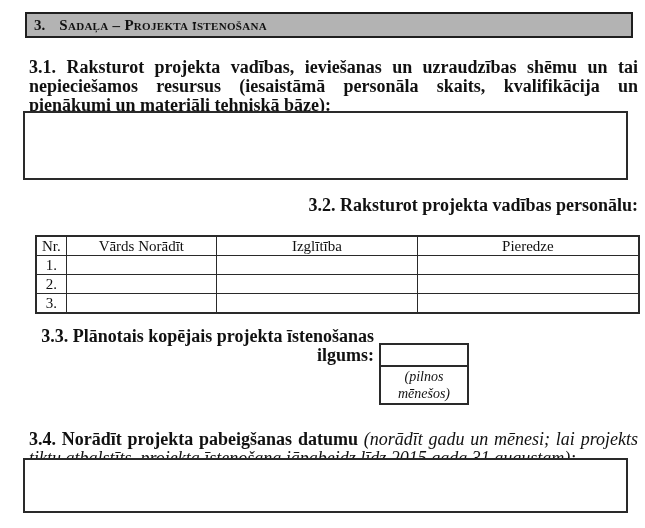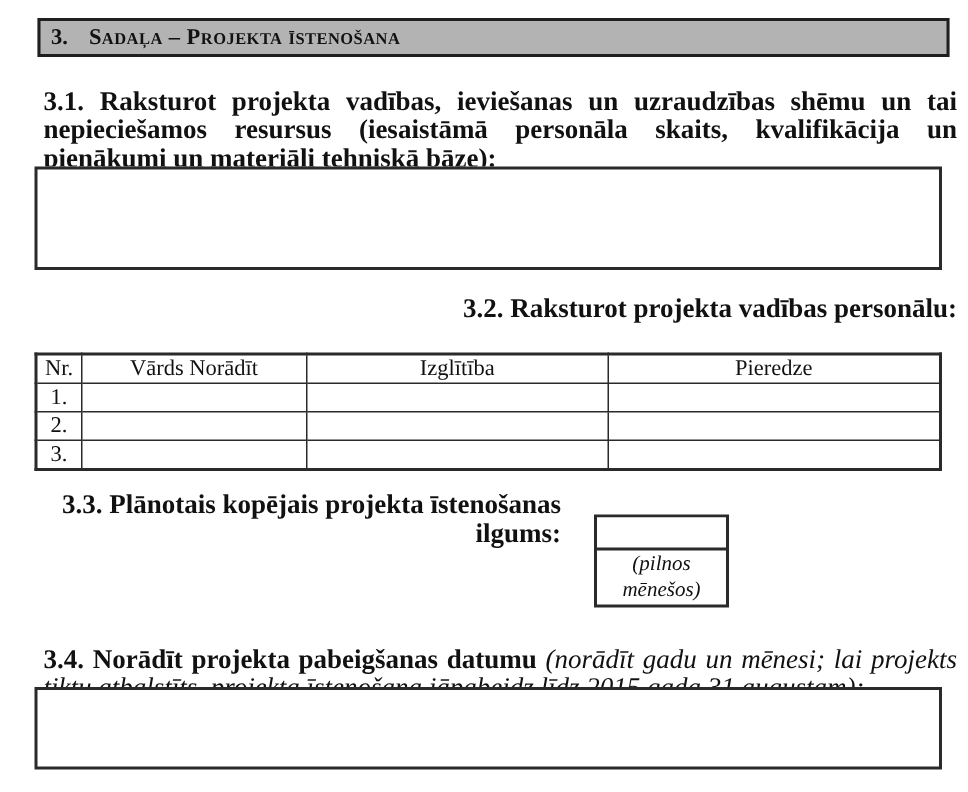--- a/index.html
+++ b/index.html
@@ -78,37 +78,37 @@
     border-collapse: collapse;
     font-size: 15px;
   }
   .ptable th, .ptable td {
     border: 1px solid #2a2a2a;
     font-weight: normal;
     padding: 0 3px;
     height: 18px;
     line-height: 18px;
   }
-  .ptable { border: 2px solid #2a2a2a; }
+  .ptable { border: 2px solid #2a2a2a; margin-left: 12px; }
   .ptable th { text-align: center; }
   .ptable td.nr { text-align: center; }
   .col-nr { width: 30px; }
   .col-name { width: 150px; }
   .col-edu { width: 200px; }
   .col-exp { width: 221px; }
   .h33 {
     left: 29px;
     top: 327px;
     width: 345px;
     font-weight: bold;
     text-align: right;
   }
   .duration {
     position: absolute;
-    left: 396px;
+    left: 379px;
     top: 343px;
     width: 86px;
     border: 2px solid #2a2a2a;
   }
   .dur-input {
     height: 20px;
     border-bottom: 2px solid #2a2a2a;
     background: #ffffff;
   }
   .dur-note {

